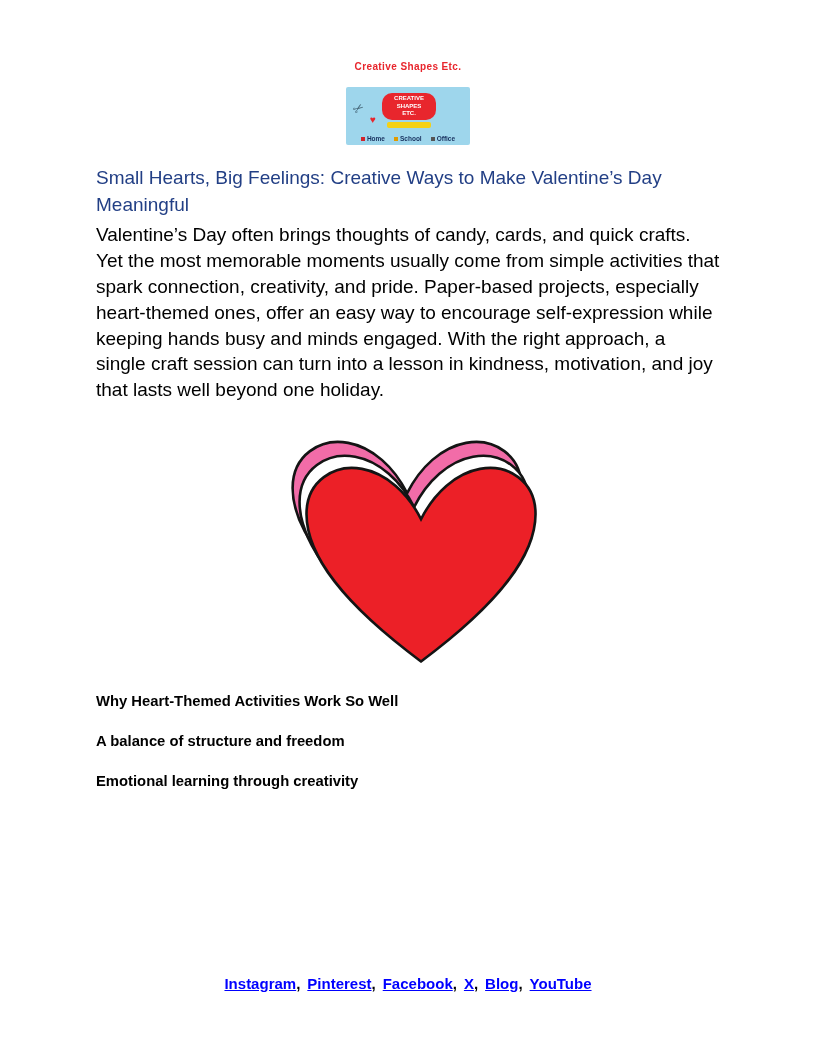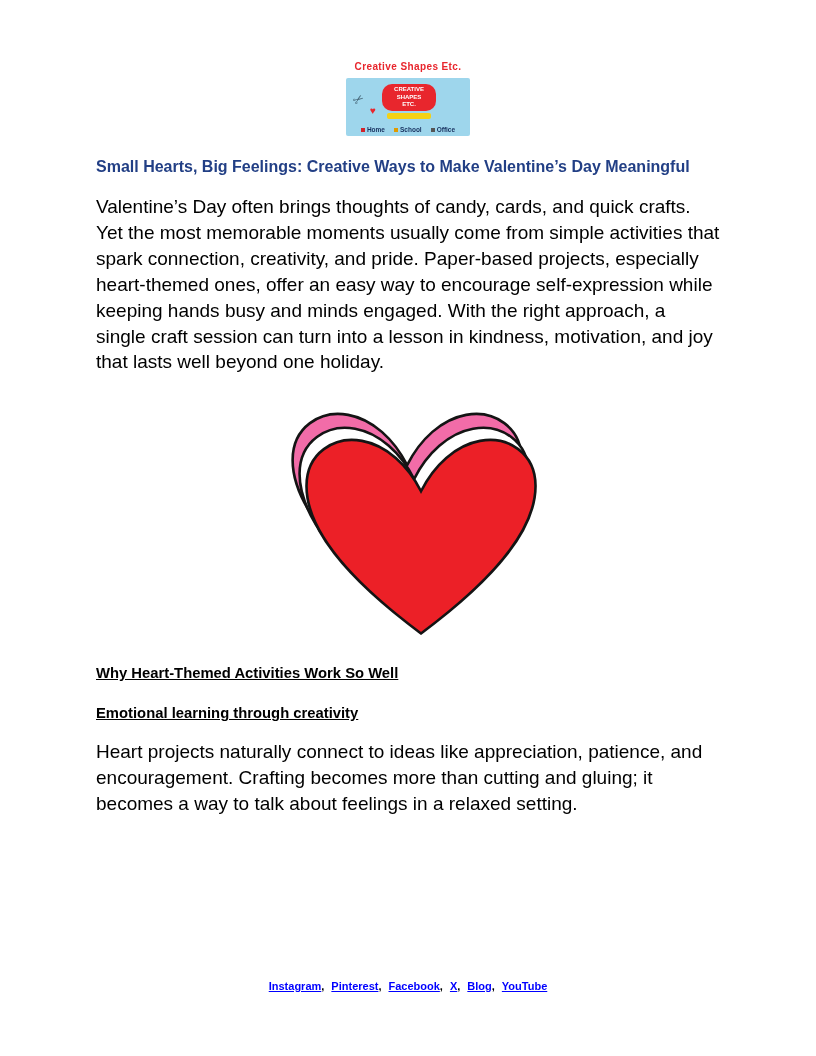--- a/index.html
+++ b/index.html
@@ -14,21 +14,21 @@
     color: #000;
     overflow: hidden;
   }
   .content { padding: 0 96px; }
 
   
   .logo-wrap { padding-top: 56px; text-align: center; margin-bottom: 16px; }
   .logo { display: inline-block; width: 124px; text-align: center; }
   .logo-title {
     color: #e8262d; font-weight: bold; font-size: 10px;
-    letter-spacing: 0.4px; margin-bottom: 6px; white-space: nowrap;
+    letter-spacing: 0.4px; margin-bottom: 15px; white-space: nowrap;
   }
   .logo-box {
     position: relative; width: 124px; height: 58px;
     background: #9ed6ec; border-radius: 2px;
   }
   .logo-badge {
     position: absolute; left: 36px; top: 6px; width: 54px; height: 27px;
     background: #e8262d; border-radius: 10px;
     color: #fff; font-weight: bold; font-size: 6px; line-height: 1.25;
     display: flex; flex-direction: column; align-items: center; justify-content: center;
@@ -50,38 +50,38 @@
     font-size: 6.5px; font-weight: bold; color: #17305e;
   }
   .logo-bottom .item { display: flex; align-items: center; gap: 2px; }
   .marker { display: inline-block; width: 4px; height: 4px; }
   .marker.m0 { background: #d2232a; }
   .marker.m1 { background: #e09b00; }
   .marker.m2 { background: #555; }
 
   
   h1.title {
-    font-size: 16px; font-weight: bold; color: #223f85;
-    line-height: 1.4; margin: 20px 0 16px 0;
+    font-size: 19px; font-weight: normal; color: #223f85;
+    line-height: 1.4; margin: 20px 0 4px 0;
   }
   p.body {
     font-size: 19px; line-height: 1.36; margin: 0 0 19px 0;
   }
   p.body:empty { display: none; }
   h2.section-heading {
-    font-size: 14.8px; font-weight: bold; color: #000; margin: 24px 0 18px 0; text-decoration: underline;
+    font-size: 14.8px; font-weight: bold; color: #000; margin: 24px 0 18px 0;
   }
 
   
   .heart-figure { text-align: center; margin: 4px 0 4px 0; }
 
   
   .footer {
     position: absolute; left: 0; right: 0; bottom: 64px;
-    text-align: center; font-size: 11px; font-weight: bold;
+    text-align: center; font-size: 15px; font-weight: bold;
   }
   .footer a {
     color: #0000ff; text-decoration: underline; cursor: pointer;
   }
   .footer .comma { color: #000; margin-right: 7px; text-decoration: none; }
 </style>
 </head>
 <body>
 
 <div class="page">
@@ -128,23 +128,23 @@
         <path transform="translate(0,4)" d="M150 242 C 60 175, 18 120, 18 72 C 18 34, 50 14, 82 20 C 110 25, 135 48, 150 78 C 165 48, 190 25, 218 20 C 250 14, 282 34, 282 72 C 282 120, 240 175, 150 242 Z" fill="#f26ca8" stroke="#141414" stroke-width="3"></path>
 
         <path transform="translate(8,20)" d="M150 242 C 60 175, 18 120, 18 72 C 18 34, 50 14, 82 20 C 110 25, 135 48, 150 78 C 165 48, 190 25, 218 20 C 250 14, 282 34, 282 72 C 282 120, 240 175, 150 242 Z" fill="#ffffff" stroke="#141414" stroke-width="3"></path>
 
         <path transform="translate(16,34)" d="M150 242 C 60 175, 18 120, 18 72 C 18 34, 50 14, 82 20 C 110 25, 135 48, 150 78 C 165 48, 190 25, 218 20 C 250 14, 282 34, 282 72 C 282 120, 240 175, 150 242 Z" fill="#ec2027" stroke="#141414" stroke-width="3"></path>
       </svg>
     </div>
 
     <h2 class="section-heading">Why Heart-Themed Activities Work So Well</h2>
 
+    <h2 class="section-heading">A balance of structure and freedom</h2>
 
     <h2 class="section-heading">Emotional learning through creativity</h2>
-    <p class="body">Heart projects naturally connect to ideas like appreciation, patience, and encouragement. Crafting becomes more than cutting and gluing; it becomes a way to talk about feelings in a relaxed setting.</p>
 
 
   </div>
 
   <div class="footer">
     <a>Instagram</a><span class="comma">,</span><a>Pinterest</a><span class="comma">,</span><a>Facebook</a><span class="comma">,</span><a>X</a><span class="comma">,</span><a>Blog</a><span class="comma">,</span><a>YouTube</a>
   </div>
 
 </div>
 

